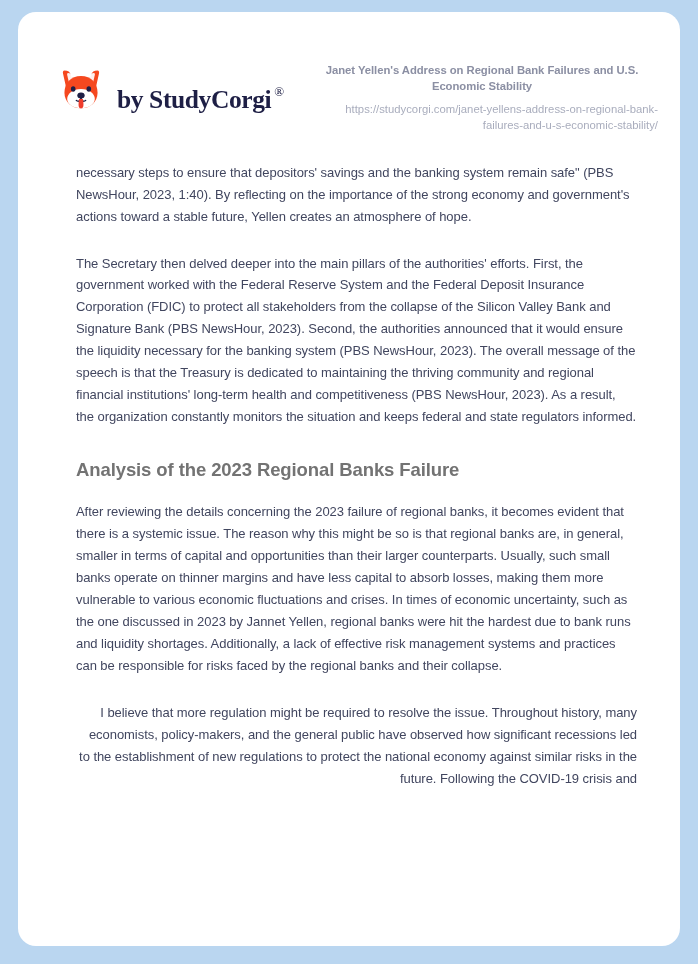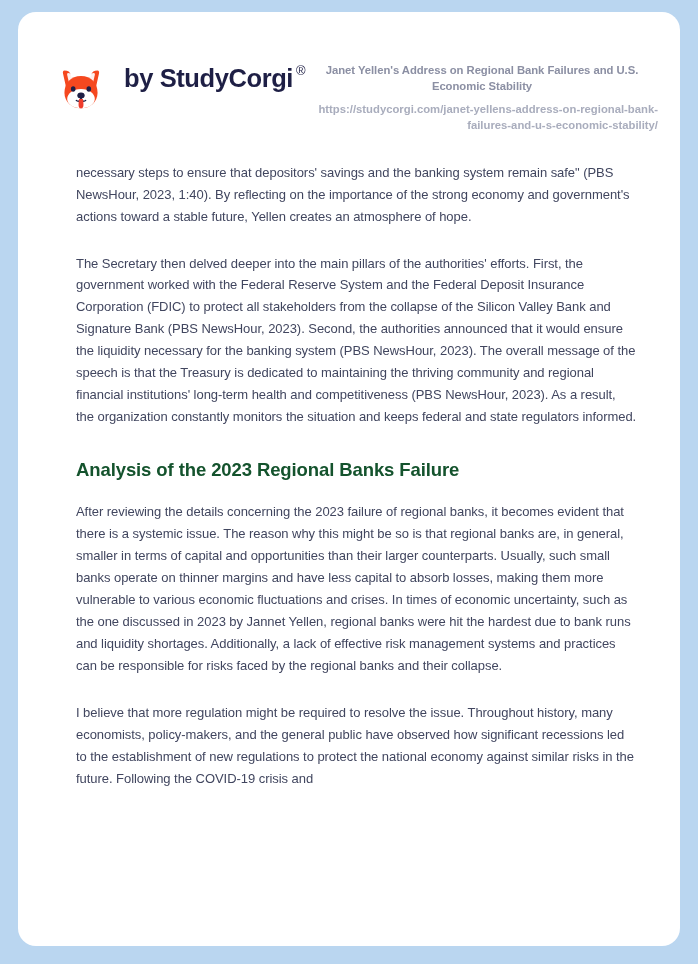--- a/index.html
+++ b/index.html
@@ -26,24 +26,25 @@
   }
   .page-header {
     display: flex;
     align-items: flex-start;
     justify-content: space-between;
     padding: 48px 22px 0 40px;
     box-sizing: border-box;
   }
   .brand {
     display: flex;
-    align-items: flex-start;
-    gap: 20px;
+    align-items: flex-end;
+    gap: 13px;
     padding-top: 6px;
     flex: 0 0 auto;
+    font-family: Liberation Serif, serif;
   }
   .brand-logo {
     width: 46px;
     height: 46px;
     flex: 0 0 auto;
     display: block;
   }
   .brand-wordmark {
     display: flex;
     align-items: flex-start;
@@ -73,41 +74,42 @@
     font-size: 11.3px;
     font-weight: bold;
     line-height: 1.42;
     letter-spacing: -0.05px;
     margin: 0;
     text-align: center;
   }
   .doc-url {
     color: #a9adbd;
     font-size: 11.3px;
-    font-weight: bold;
+    font-weight: normal;
     line-height: 1.44;
     margin: 7px 0 0 0;
     word-break: break-word;
   }
   .article-body {
     padding: 28px 43px 0 58px;
     box-sizing: border-box;
   }
   .article-body p {
     color: #41465f;
     font-size: 13px;
     line-height: 1.69;
     margin: 0 0 25px 0;
     letter-spacing: -0.05px;
   }
   .article-body p:last-child {
     margin-bottom: 8px;
+    text-align: right;
   }
   .section-heading {
-    color: #14532d;
+    color: #737373;
     font-size: 18.5px;
     font-weight: bold;
     line-height: 1.35;
     margin: 30px 0 18px 0;
     letter-spacing: -0.1px;
   }
 </style>
 </head>
 <body>
 

